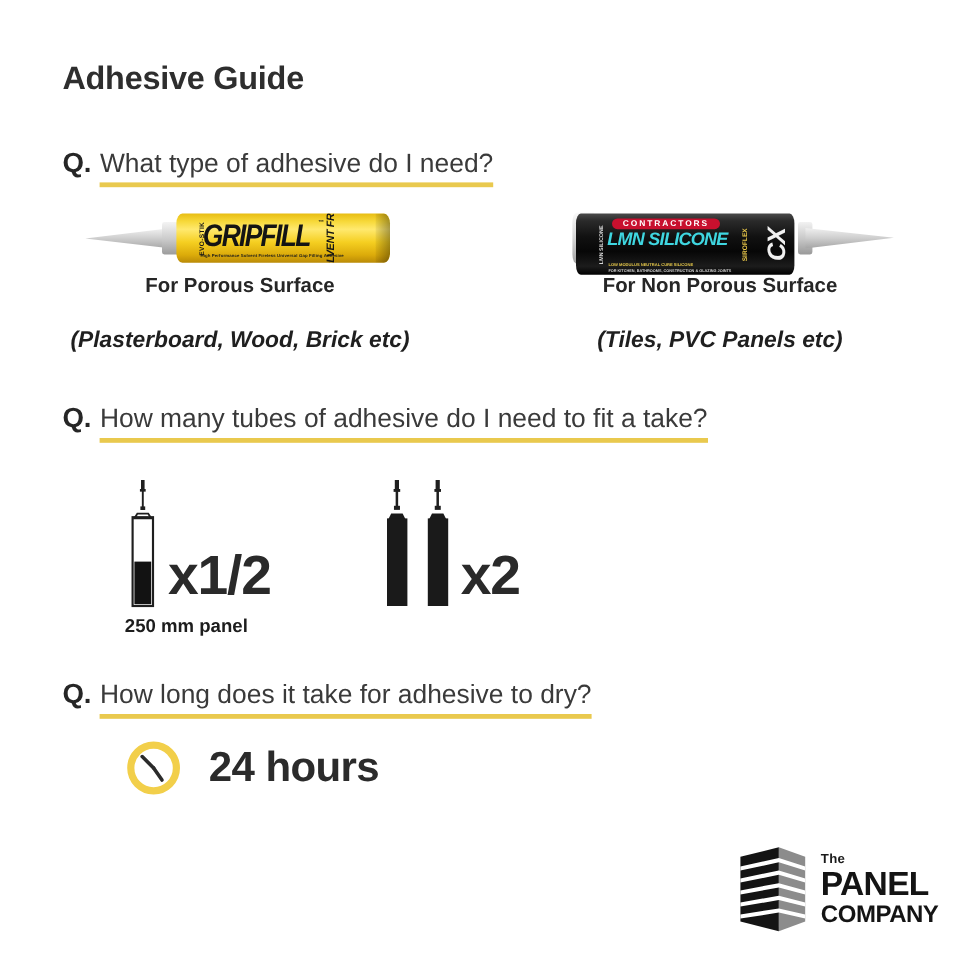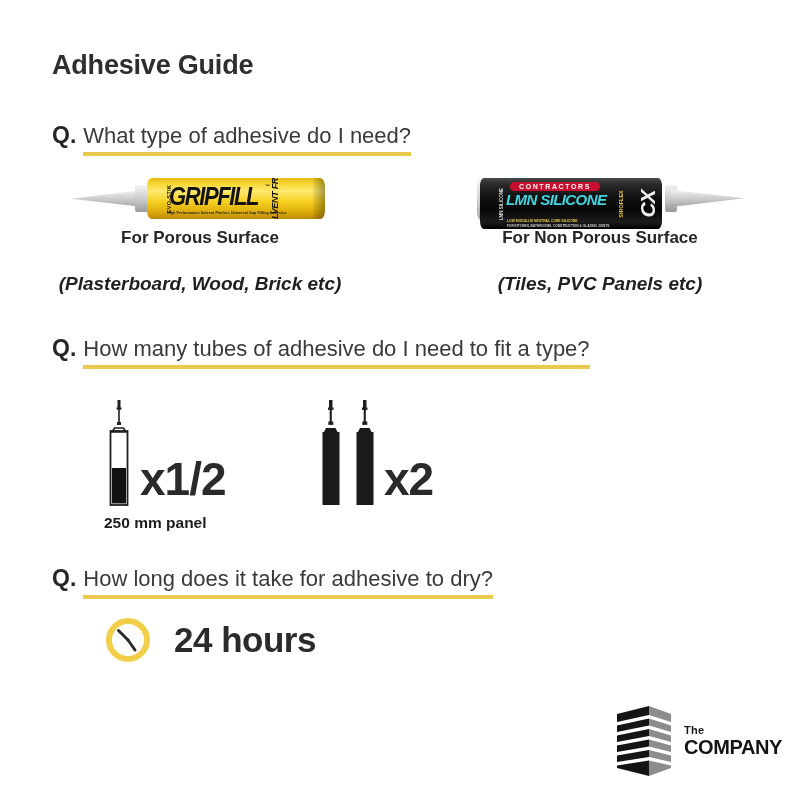--- a/index.html
+++ b/index.html
@@ -440,21 +440,21 @@
       <div class="nozzle-right-collar"></div>
       <div class="nozzle-right"></div>
     </div>
     <div class="caption-main">For Non Porous Surface</div>
     <div class="caption-sub">(Tiles, PVC Panels etc)</div>
   </div>
 </div>
 
 <div class="question" id="question-2">
   <span class="q-mark">Q.</span>
-  <span class="q-text">How many tubes of adhesive do I need to fit a type?</span>
+  <span class="q-text">How many tubes of adhesive do I need to fit a take?</span>
 </div>
 
 <div class="quantity-row">
 
   <div class="qty-group" id="qty-group-1">
     <div class="qty-visual">
       <div class="qty-tubes">
         <svg width="30" height="110" viewBox="0 0 30 110">
 
           <path d="M13.5 2 L16.5 2 L16.5 10 L15.8 10 L15.8 26 L14.2 26 L14.2 10 L13.5 10 Z" fill="#1f1f1f"></path>
@@ -520,15 +520,16 @@
     <g fill="#ffffff">
       <path d="M4 20 L36 13 L58 20 L58 23.5 L36 16.5 L4 23.5 Z"></path>
       <path d="M4 30 L36 23.5 L58 30 L58 33.5 L36 27 L4 33.5 Z"></path>
       <path d="M4 40 L36 34 L58 40 L58 43.5 L36 37.5 L4 43.5 Z"></path>
       <path d="M4 50 L36 44.5 L58 50 L58 53.5 L36 48 L4 53.5 Z"></path>
       <path d="M4 60 L36 55 L58 60 L58 63.5 L36 58.5 L4 63.5 Z"></path>
     </g>
   </svg>
   <div class="logo-text">
     <div class="logo-the">The</div>
+    <div class="logo-panel">PANEL</div>
     <div class="logo-company">COMPANY</div>
   </div>
 </div>
 
 </body></html>

